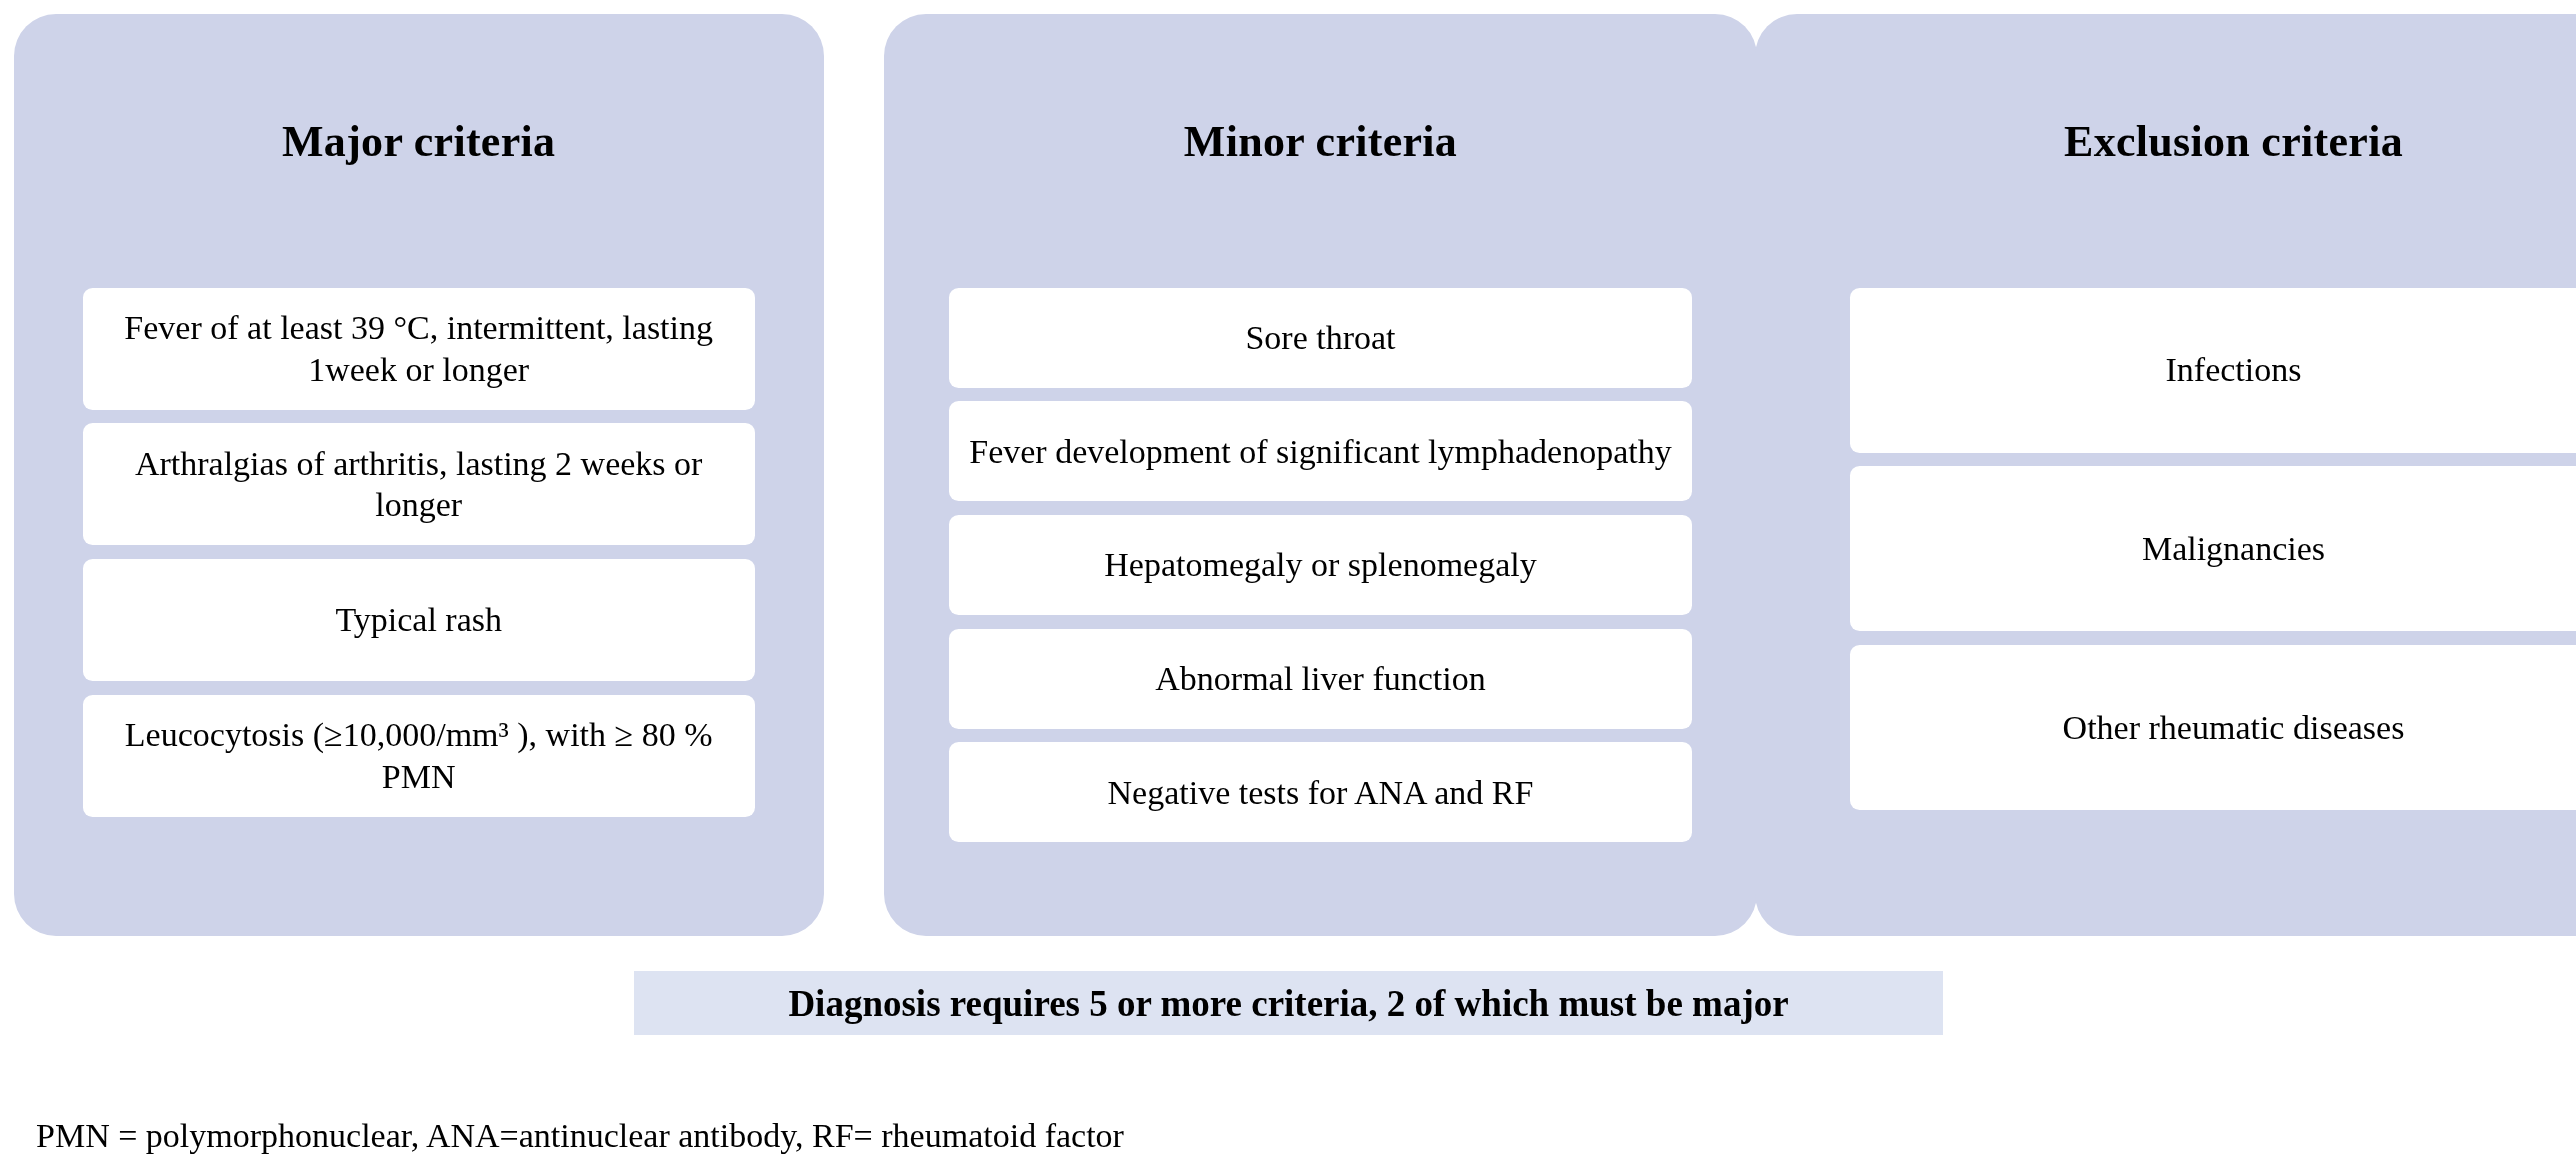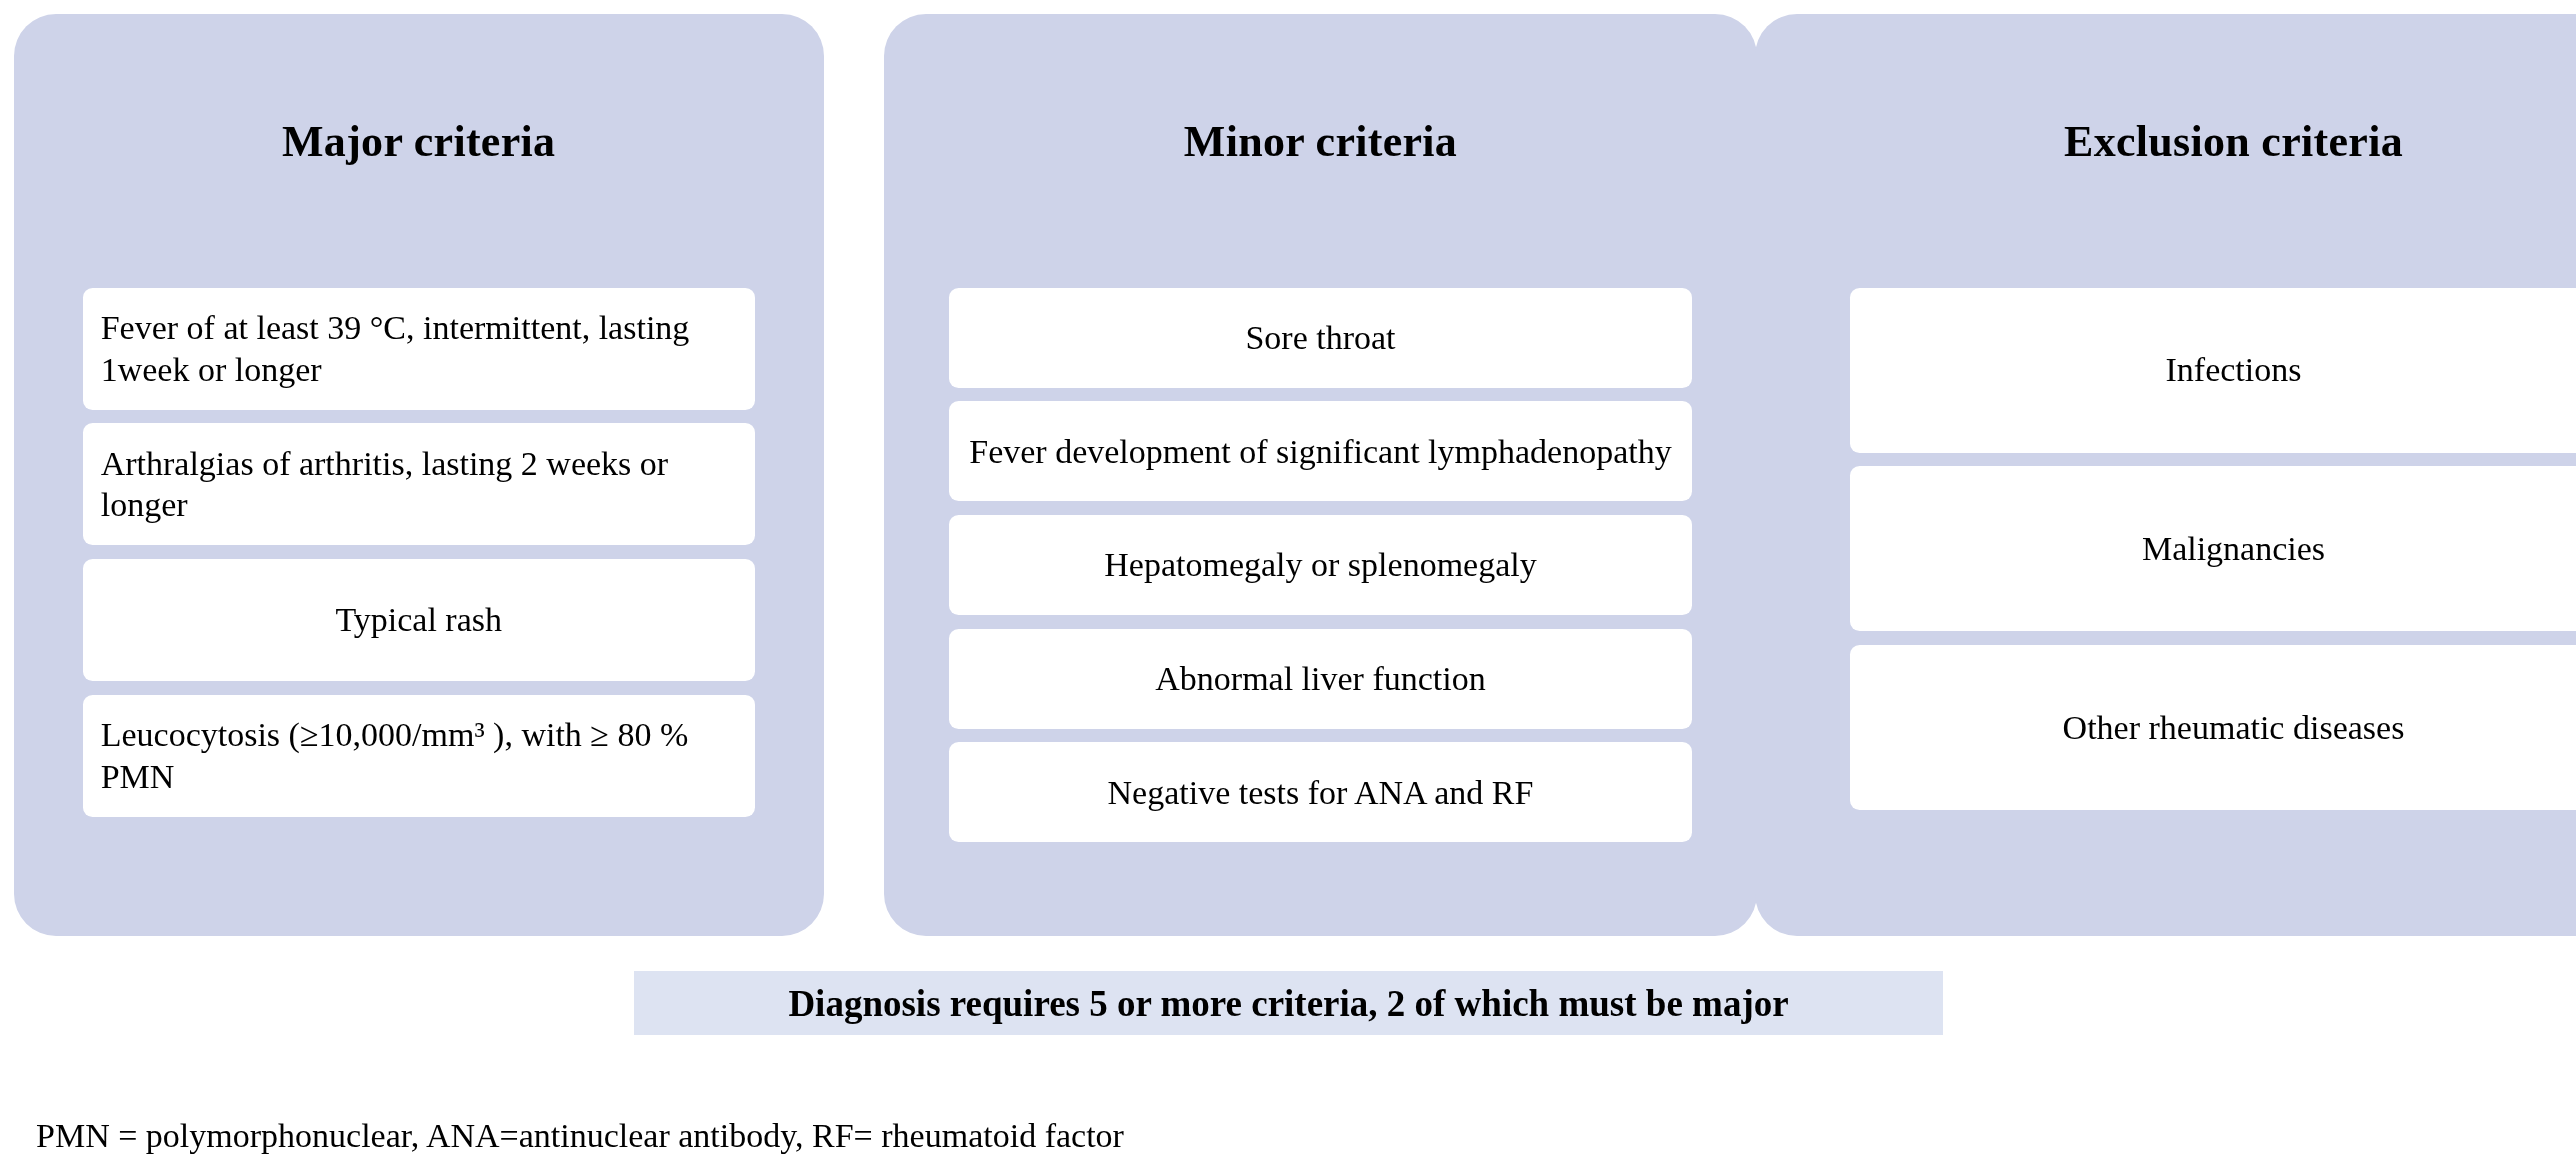--- a/index.html
+++ b/index.html
@@ -60,20 +60,21 @@
   .panel.minor .card-stack     { top: 274px; padding: 0 65px;  }
   .panel.exclusion .card-stack { top: 274px; padding: 0 95px; }
 
   .card {
     background: #ffffff;
     border-radius: 9.6px;
     box-sizing: border-box;
     display: flex;
     align-items: center;
     justify-content: center;
+    text-align: center;
     font-size: 34px;
     line-height: 1.22;
     padding: 5.5px 18px;
     margin-bottom: 13.7px;
   }
   .card:last-child { margin-bottom: 0; }
 
   
   .panel.major .card     { height: 122px; }
   .panel.minor .card     { height: 100px; }

